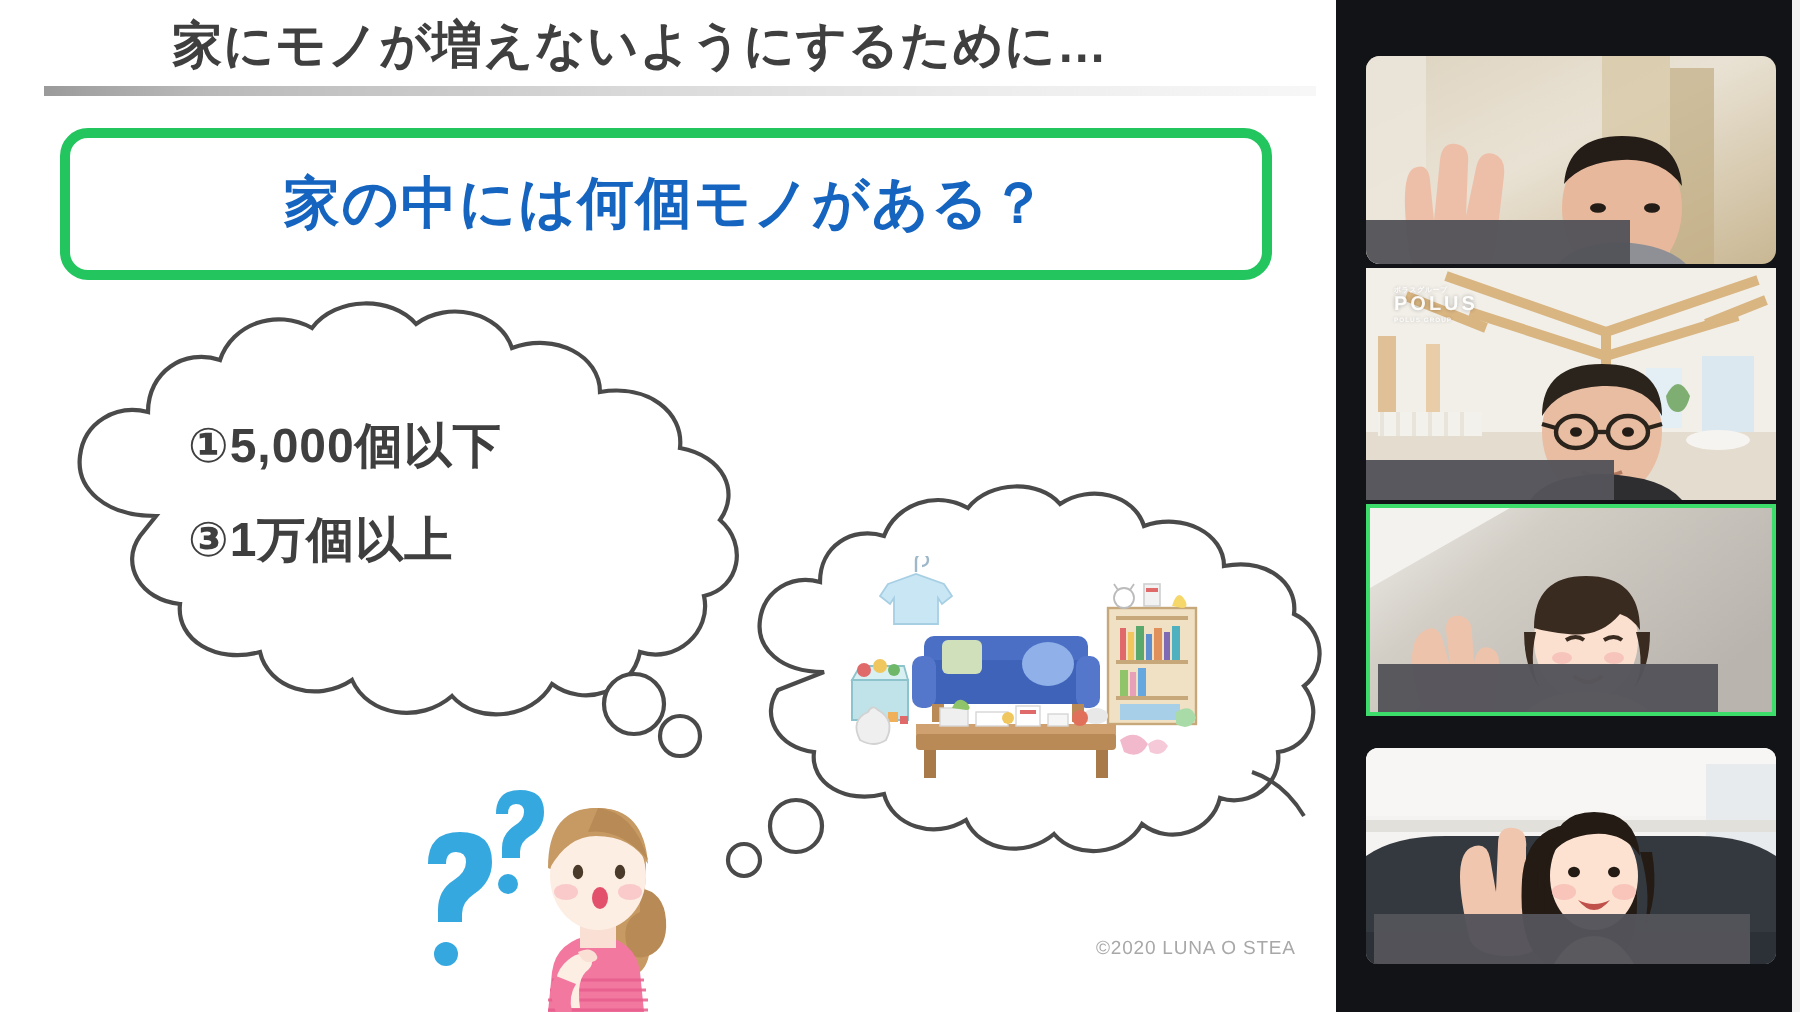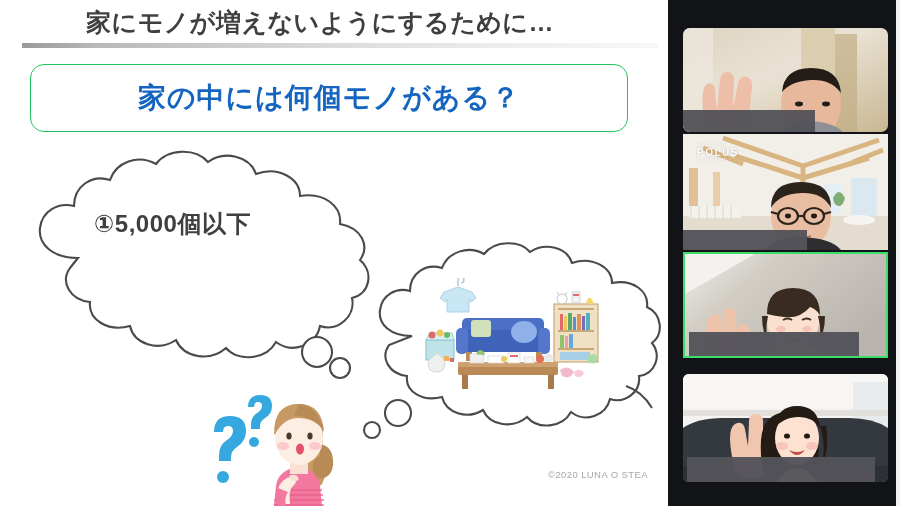--- a/index.html
+++ b/index.html
@@ -18,21 +18,21 @@
     font-size:25px;font-weight:700;color:#3f3f3f;letter-spacing:0.5px;
     white-space:nowrap;
   }
   .title-rule{
     position:absolute;left:22px;top:43px;width:636px;height:5px;
     background:linear-gradient(to right,#9a9a9a 0%,#b9b9b9 12%,#d8d8d8 45%,#ededed 75%,#f7f7f7 100%);
   }
 
   .question-box{
     position:absolute;left:30px;top:64px;width:596px;height:66px;
-    border:1px solid #22c55e;border-radius:14px;background:#fff;
+    border:5px solid #22c55e;border-radius:14px;background:#fff;
     display:flex;align-items:center;justify-content:center;
   }
   .question-box .qtext{
     font-size:28px;font-weight:700;color:#1565c0;letter-spacing:1px;white-space:nowrap;
   }
 
   
   .cloud-wrap{position:absolute;}
   .cloud-left{left:18px;top:148px;width:370px;height:250px;}
   .cloud-right{left:350px;top:240px;width:312px;height:215px;}
@@ -124,20 +124,21 @@
         </g>
         <g fill="#ffffff" stroke="#4a4a4a" stroke-width="2.1">
           <circle cx="299" cy="204" r="15"></circle>
           <circle cx="322" cy="220" r="10"></circle>
         </g>
       </svg>
     </div>
 
     <div class="options">
       <div>①5,000個以下</div>
+      <div>③1万個以上</div>
     </div>
 
     <div class="cloud-wrap cloud-right">
       <svg viewBox="0 0 312 215" xmlns="http://www.w3.org/2000/svg">
         <g fill="#ffffff" stroke="#4a4a4a" stroke-width="2.1" stroke-linecap="round">
           <path d="M62,96
                    C40,96 28,84 30,70 C32,55 46,47 60,51
                    C60,33 76,23 92,28
                    C98,12 118,5 134,14
                    C145,0 170,0 180,12

